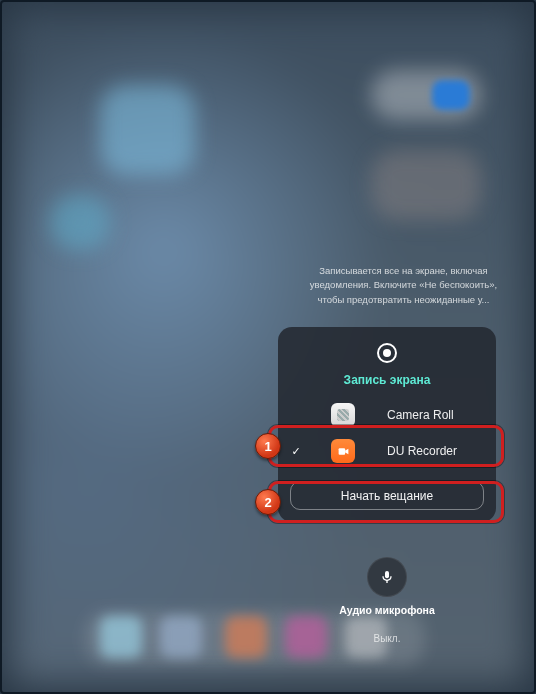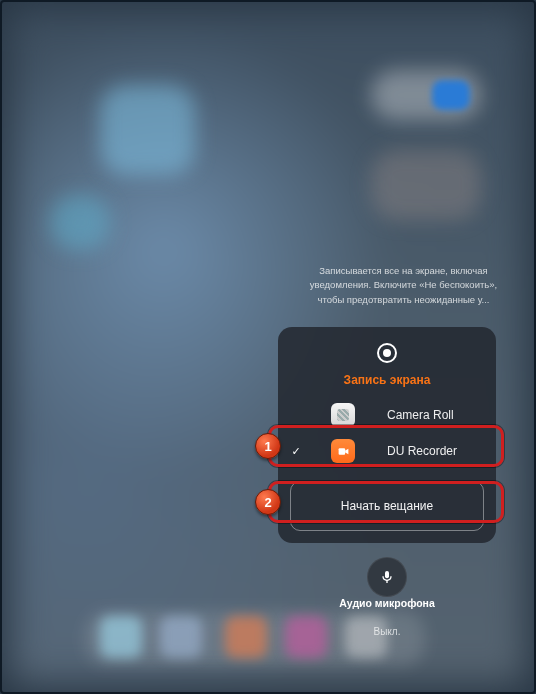--- a/index.html
+++ b/index.html
@@ -35,21 +35,21 @@
       position: absolute; top: 264px; left: 296px; width: 215px;
       color: rgba(255,255,255,.75); font-size: 9.5px; text-align: center; line-height: 1.5;
     }
     .panel {
       position: absolute; top: 327px; left: 278px; width: 218px;
       background: rgba(35,40,48,.86); border-radius: 14px;
       padding: 10px 0 12px;
     }
     .rec-icon { display:flex; justify-content:center; margin: 4px 0 8px; }
     .rec-icon svg { width: 24px; height: 24px; }
-    .title { color: #f97316; font-size: 12px; font-weight: 600; text-align: center; margin-bottom: 10px; }
+    .title { color: #5eead4; font-size: 12px; font-weight: 600; text-align: center; margin-bottom: 10px; }
     .item {
       display: flex; align-items: center; height: 36px;
       padding: 0 16px 0 10px; position: relative; gap: 22px;
     }
     .check { width: 16px; display:flex; justify-content:center; color:#fff; font-size:11px; }
     .app { width: 24px; height: 24px; border-radius: 6px; margin: 0 10px 0 5px;
       display:flex; align-items:center; justify-content:center; }
     .app.cam { background: linear-gradient(#f6f6f6,#d6d6d6);}
     .app.cam::after{content:""; width:12px;height:12px;background:
       repeating-linear-gradient(45deg,#9aa 0 2px,#ccc 2px 4px);border-radius:3px;}
@@ -60,34 +60,34 @@
       border:3px solid #d01f1f; border-radius:10px; box-shadow:0 0 0 1px rgba(0,0,0,.35);}
     .ring2 { position:absolute; left:268px; width:236px; height:42px; top:481px;
       border:3px solid #d01f1f; border-radius:10px; box-shadow:0 0 0 1px rgba(0,0,0,.35);}
     .marker { position:absolute; left:255px; width:26px; height:26px; border-radius:50%;
       background:radial-gradient(circle at 35% 30%, #ff7a4f, #d13716 65%);
       border:1px solid #6a1a06;
       color:#fff; font-weight:700; font-size:13px; display:flex; align-items:center; justify-content:center;
       box-shadow:0 2px 3px rgba(0,0,0,.4);}
     .m1{top:433px} .m2{top:489px}
     .action-btn {
-      margin: 12px 12px 0; height: 50px;
+      margin: 12px 12px 0; height: 29px;
       border: 1px solid rgba(255,255,255,.4); border-radius: 10px;
       display:flex; align-items:center; justify-content:center;
       color: rgba(255,255,255,.95); font-size: 12px;
     }
     .mic {
       position: absolute; top: 557px; left: 278px; width: 218px;
       display:flex; flex-direction:column; align-items:center;
     }
     .mic-btn { width: 40px; height: 40px; border-radius: 50%;
       background: rgba(45,50,58,.85); display:flex; align-items:center; justify-content:center;
       border: 1px solid rgba(255,255,255,.08);}
     .mic-btn svg{width:16px;height:16px;}
-    .mic-label{ color:#fff; font-size:10.5px; font-weight:600; }
+    .mic-label{ color:#fff; font-size:10.5px; font-weight:600; margin-top:7px;}
     .mic-state{ color:rgba(255,255,255,.7); font-size:10px; margin-top:17px;}
   </style>
 </head>
 <body>
 
 <div class="bg"></div>
 <div class="blob b1"></div>
 <div class="b1s"></div>
 <div class="blob b2"></div>
 <div class="blob b3"></div>

